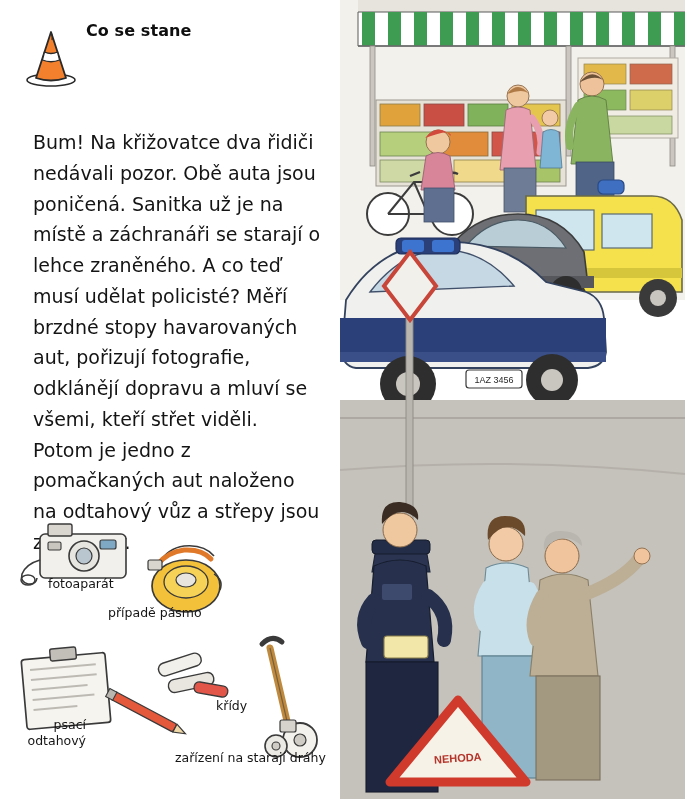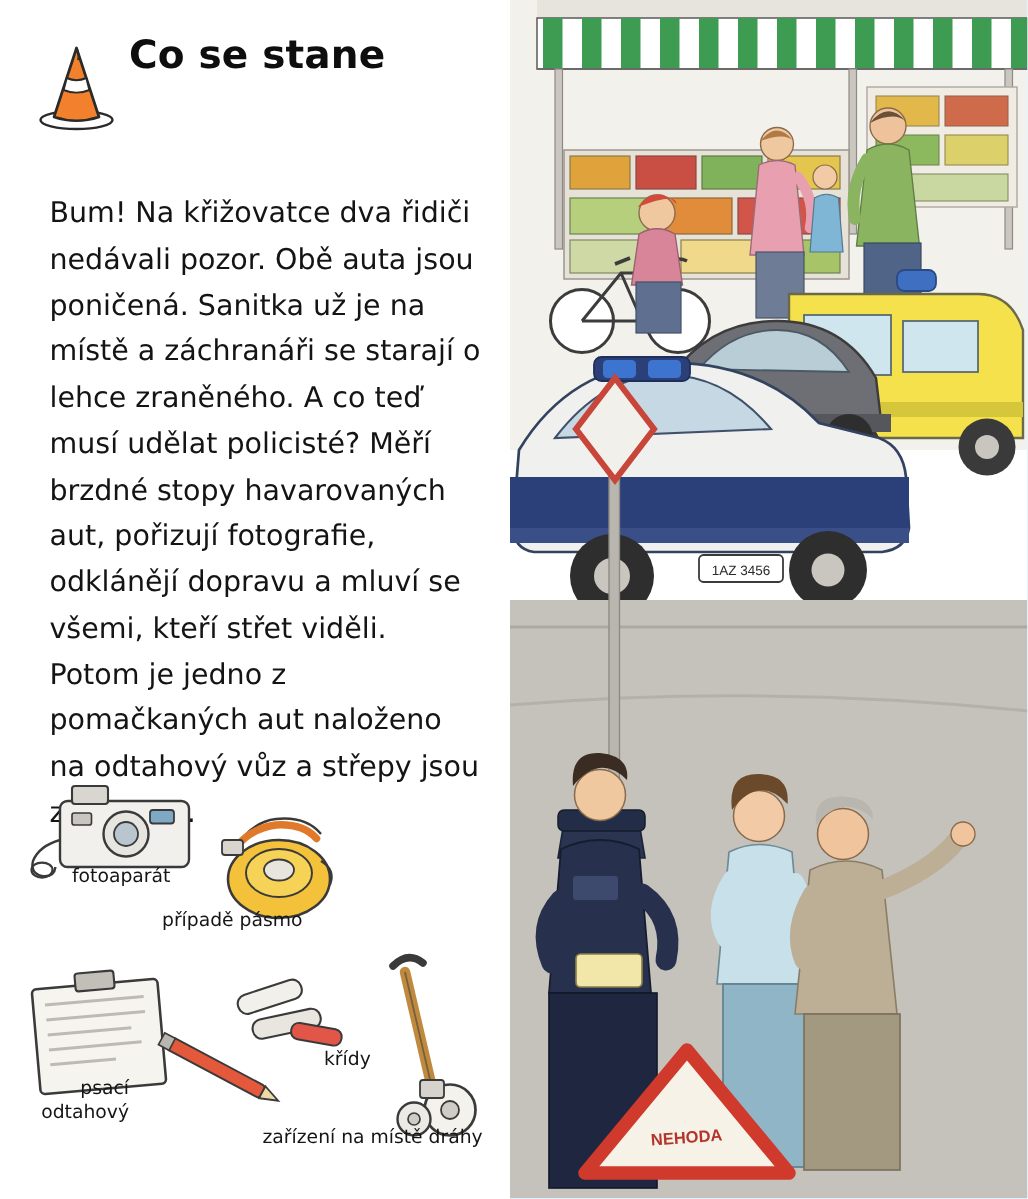--- a/index.html
+++ b/index.html
@@ -42,21 +42,21 @@
   .cone-icon {
     position: absolute;
     left: 0;
     top: 6px;
     width: 58px;
     height: 62px;
   }
   .heading-text {
     margin-left: 48px;
     font-family: "DejaVu Sans", sans-serif;
-    font-size: 26px;
+    font-size: 16px;
     font-weight: bold;
     color: #0e0e0e;
     line-height: 1.32;
     letter-spacing: 0.1px;
   }
   .heading-text .l1 { display: block; padding-left: 16px; }
   .heading-text .l2 { display: block; padding-left: 4px; }
 
   
   .body-text {
@@ -184,21 +184,21 @@
       </g>
     </svg>
 
     <div class="caption cap-camera">fotoaparát</div>
     <div class="caption cap-tape">případě pásmo</div>
     <div class="caption cap-chalk">křídy</div>
     <div class="caption cap-notes">
       <span>psací</span><br>
       <span>odtahový</span>
     </div>
-    <div class="caption cap-wheel">zařízení na místě dráhy</div>
+    <div class="caption cap-wheel">zařízení na starají dráhy</div>
   </div>
 
   <div class="divider"></div>
 
   <div class="illus">
     <svg viewBox="0 0 345 799" width="345" height="799">
       <defs>
         <clipPath id="scene">
             <rect x="0" y="0" width="345" height="799"></rect>
           </clipPath>

